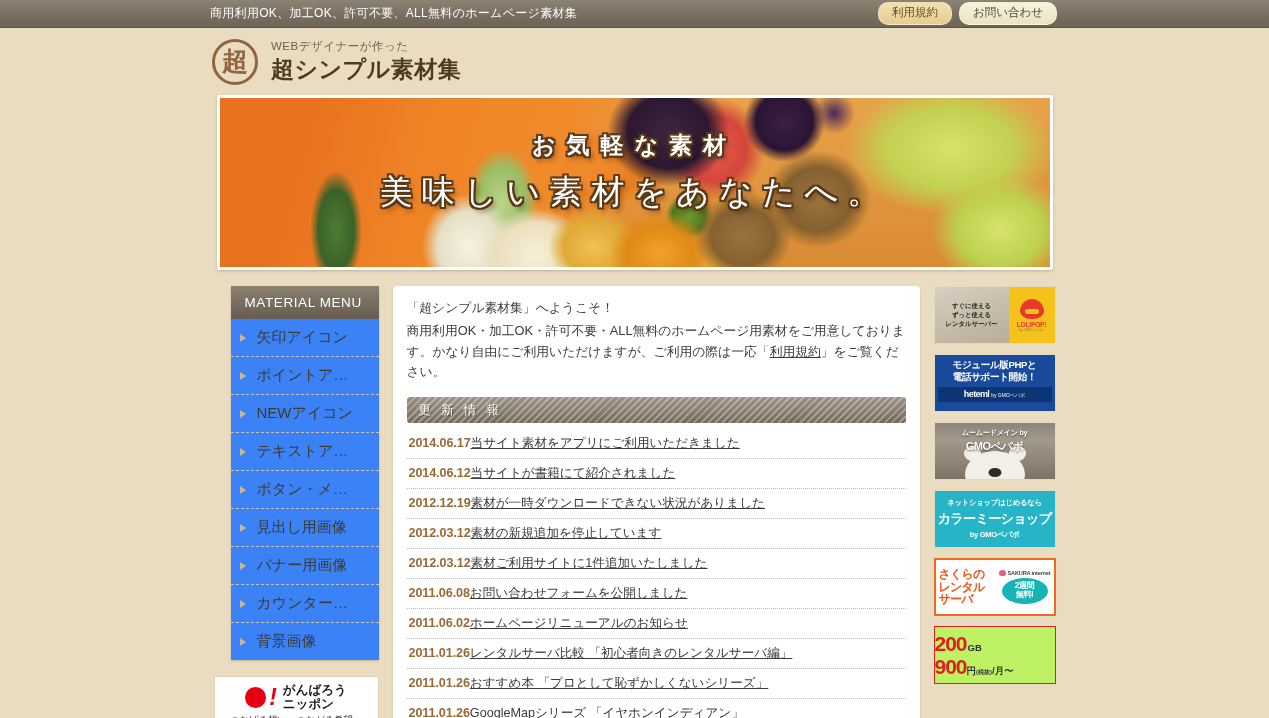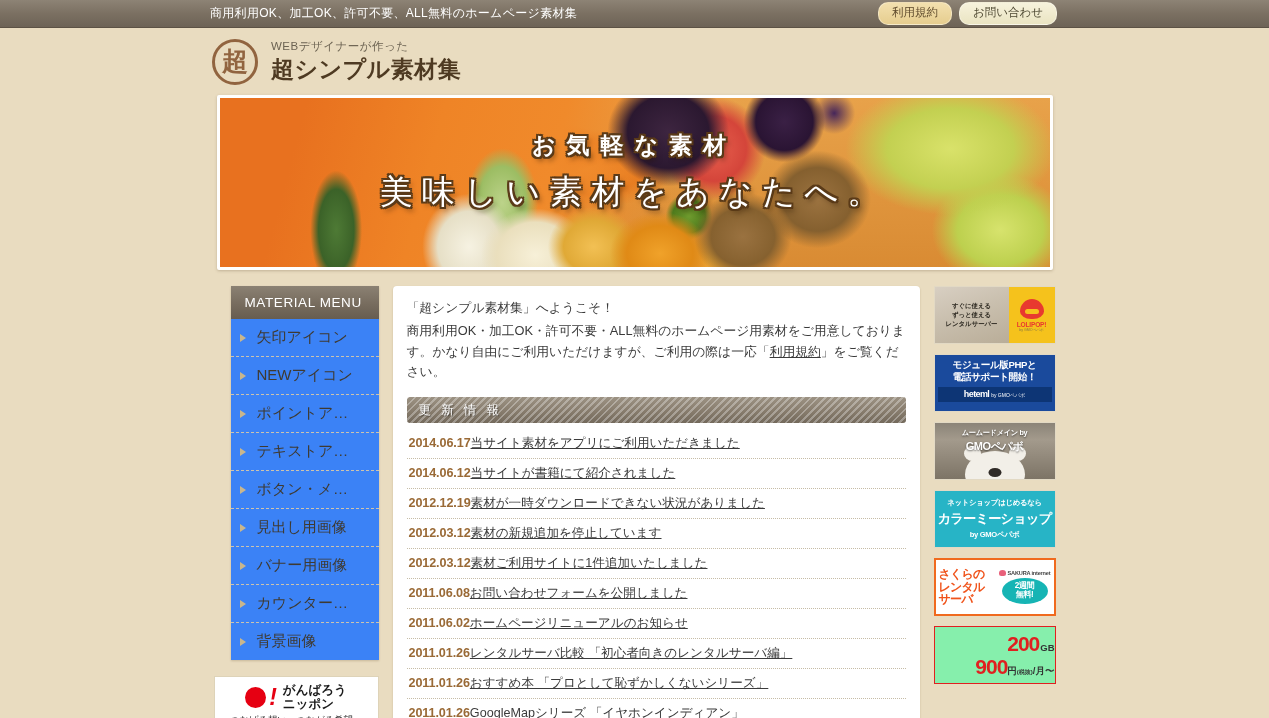--- a/index.html
+++ b/index.html
@@ -516,24 +516,24 @@
     align-items: center; justify-content: center;
     font-size: 8.2px;
     font-weight: bold;
     line-height: 1.05;
     letter-spacing: -0.5px;
   }
 
   
   .ad6 {
     height: 58px;
-    background: #86efac;
+    background: #bef264;
     border: 1.5px solid #e02020;
     display: flex; flex-direction: column;
-    align-items: flex-end; justify-content: center;
+    align-items: flex-start; justify-content: center;
   }
   .ad6-r1, .ad6-r2 {
     display: flex; align-items: baseline;
     color: #e02020; font-weight: bold;
     line-height: 1;
     white-space: nowrap;
   }
   .ad6-big { font-size: 21px; letter-spacing: -1px; }
   .ad6-unit { font-size: 9.5px; color: #333; margin-left: 1px; }
   .ad6-r2 { margin-top: 2px; }
@@ -568,22 +568,22 @@
     <div class="hero-line2">美味しい素材をあなたへ。</div>
   </div>
 </div>
 
 <div class="main">
 
   <div class="side-left">
     <div class="menu-box">
       <div class="menu-head">MATERIAL MENU</div>
       <div class="menu-item">矢印アイコン</div>
+      <div class="menu-item">ポイントアイコン</div>
       <div class="menu-item">NEWアイコン</div>
-      <div class="menu-item">ポイントアイコン</div>
       <div class="menu-item">テキストアイコン</div>
       <div class="menu-item">ボタン・メニュー画像</div>
       <div class="menu-item">見出し用画像</div>
       <div class="menu-item">バナー用画像</div>
       <div class="menu-item">カウンター素材</div>
       <div class="menu-item">背景画像</div>
     </div>
 
     <div class="gnb-banner">
       <div class="gnb-row">

